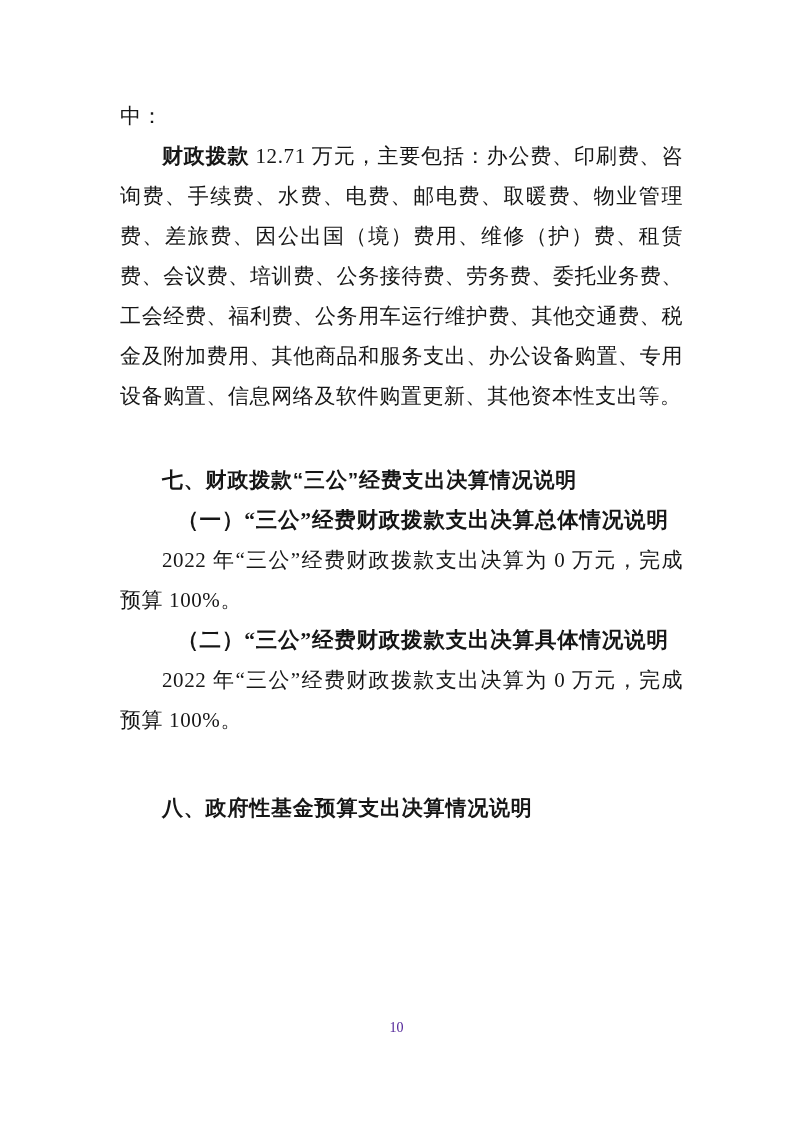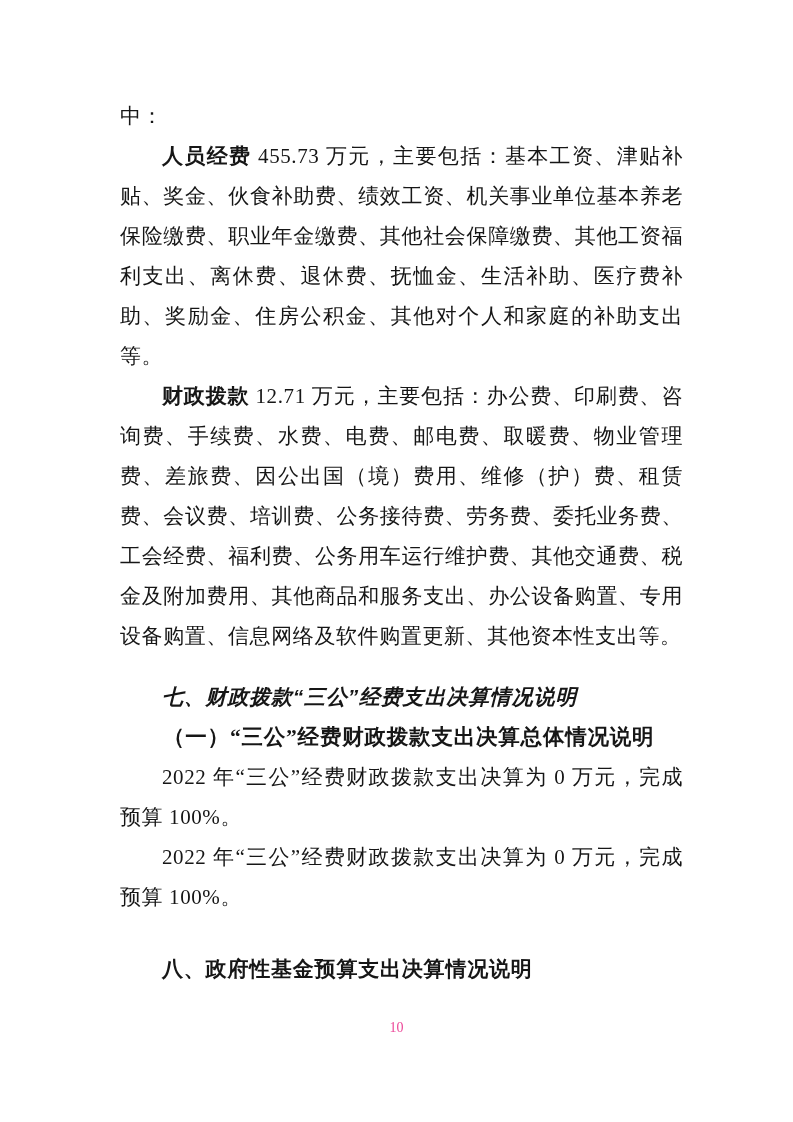--- a/index.html
+++ b/index.html
@@ -43,52 +43,53 @@
     margin: 0;
   }
   .heading-serif {
     font-family: "Liberation Serif", "DejaVu Serif", serif;
     font-weight: 700;
     font-size: 21.5px;
     line-height: 40px;
     letter-spacing: 0.8px;
     text-indent: 2em;
     margin: 0;
+    text-align: center;
   }
-  .gap-before-section7 { margin-top: 21px; font-style: italic; }
-  .gap-before-section8 { margin-top: 32px; }
+  .gap-before-section7 { margin-top: 44px; }
+  .gap-before-section8 { margin-top: 48px; }
   .page-number {
     position: absolute;
     left: 0;
     top: 1018px;
     width: 793px;
     text-align: center;
     font-family: "Liberation Serif", "DejaVu Serif", serif;
     font-size: 14px;
     line-height: 20px;
-    color: #ec4899;
+    color: #4c1d95;
   }
 </style>
 </head>
 <body>
 
 <div class="page">
 
   <p class="body-text">中：</p>
 
-  <p class="body-text indent"><span class="lead-bold">人员经费</span><span> 455.73 万元，主要包括：基本工资、津贴补贴、奖金、伙食补助费、绩效工资、机关事业单位基本养老保险缴费、职业年金缴费、其他社会保障缴费、其他工资福利支出、离休费、退休费、抚恤金、生活补助、医疗费补助、奖励金、住房公积金、其他对个人和家庭的补助支出等。</span></p>
 
   <p class="body-text indent"><span class="lead-bold">财政拨款</span><span> 12.71 万元，主要包括：办公费、印刷费、咨询费、手续费、水费、电费、邮电费、取暖费、物业管理费、差旅费、因公出国（境）费用、维修（护）费、租赁费、会议费、培训费、公务接待费、劳务费、委托业务费、工会经费、福利费、公务用车运行维护费、其他交通费、税金及附加费用、其他商品和服务支出、办公设备购置、专用设备购置、信息网络及软件购置更新、其他资本性支出等。</span></p>
 
   <p class="heading-sans gap-before-section7">七、财政拨款“三公”经费支出决算情况说明</p>
 
   <p class="heading-serif">（一）“三公”经费财政拨款支出决算总体情况说明</p>
 
   <p class="body-text indent">2022 年“三公”经费财政拨款支出决算为 0 万元，完成预算 100%。</p>
 
+  <p class="heading-serif">（二）“三公”经费财政拨款支出决算具体情况说明</p>
 
   <p class="body-text indent">2022 年“三公”经费财政拨款支出决算为 0 万元，完成预算 100%。</p>
 
   <p class="heading-sans gap-before-section8">八、政府性基金预算支出决算情况说明</p>
 
   <div class="page-number">10</div>
 
 </div>
 
 </body></html>

